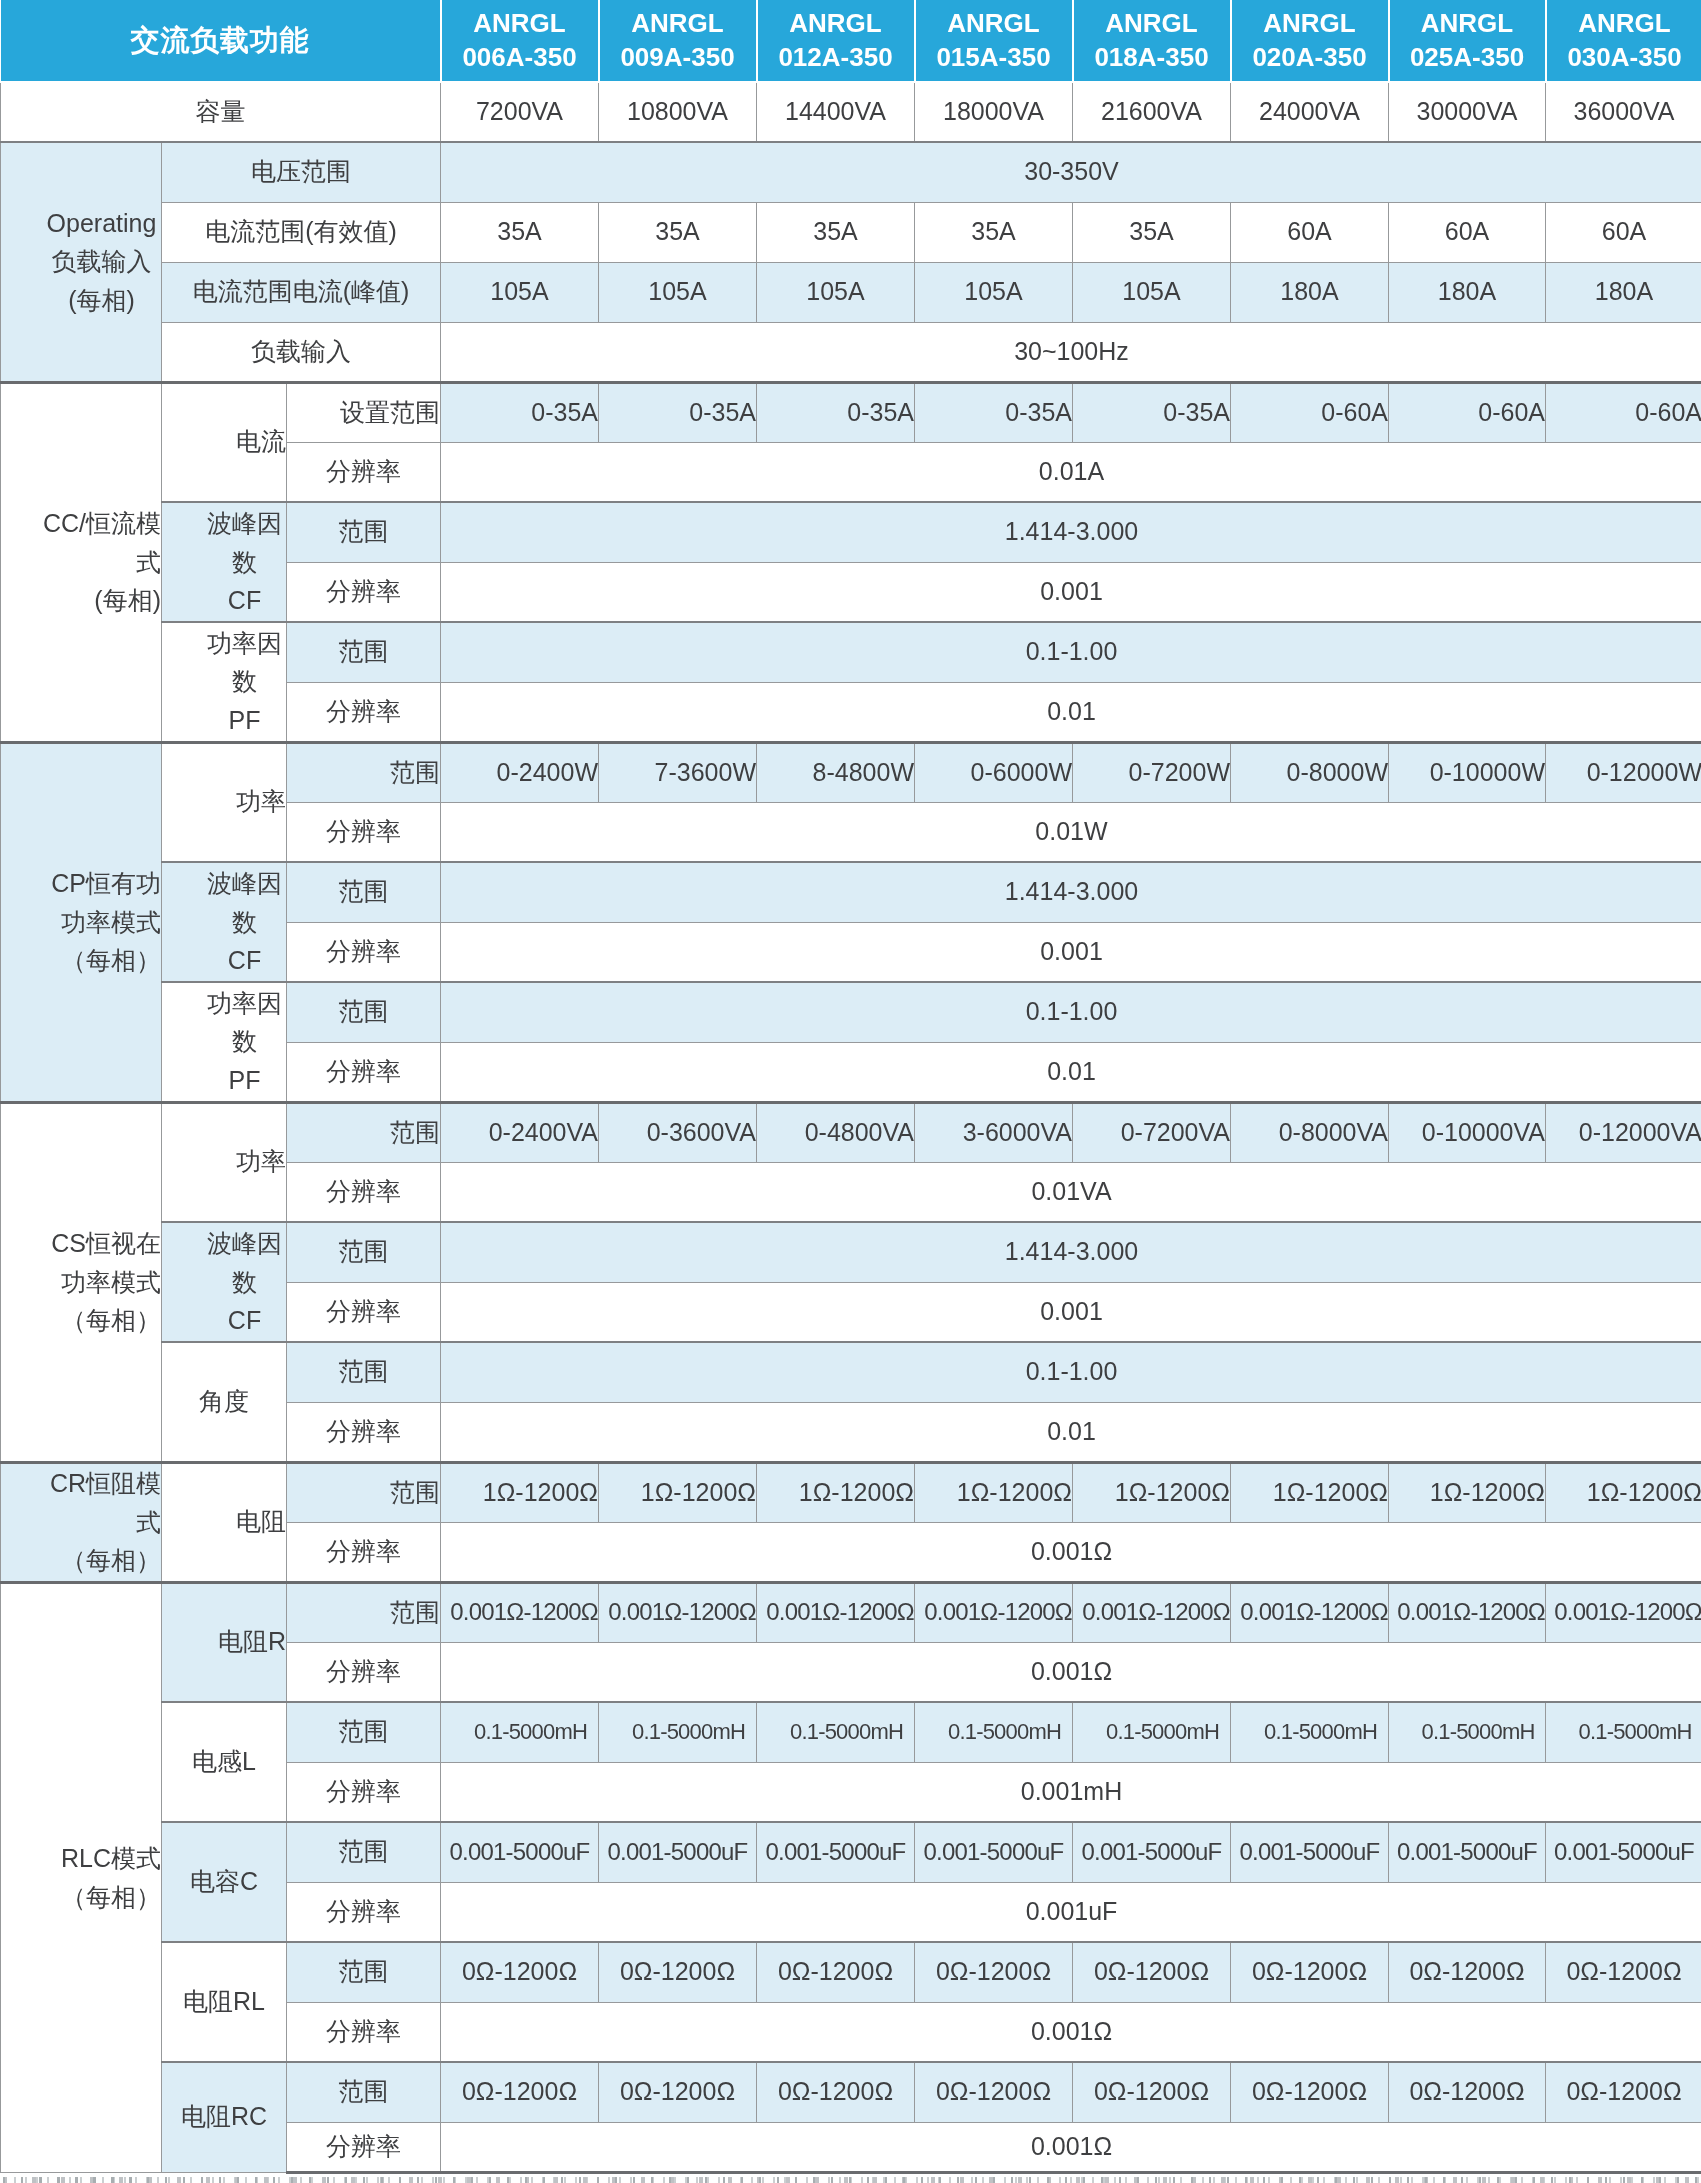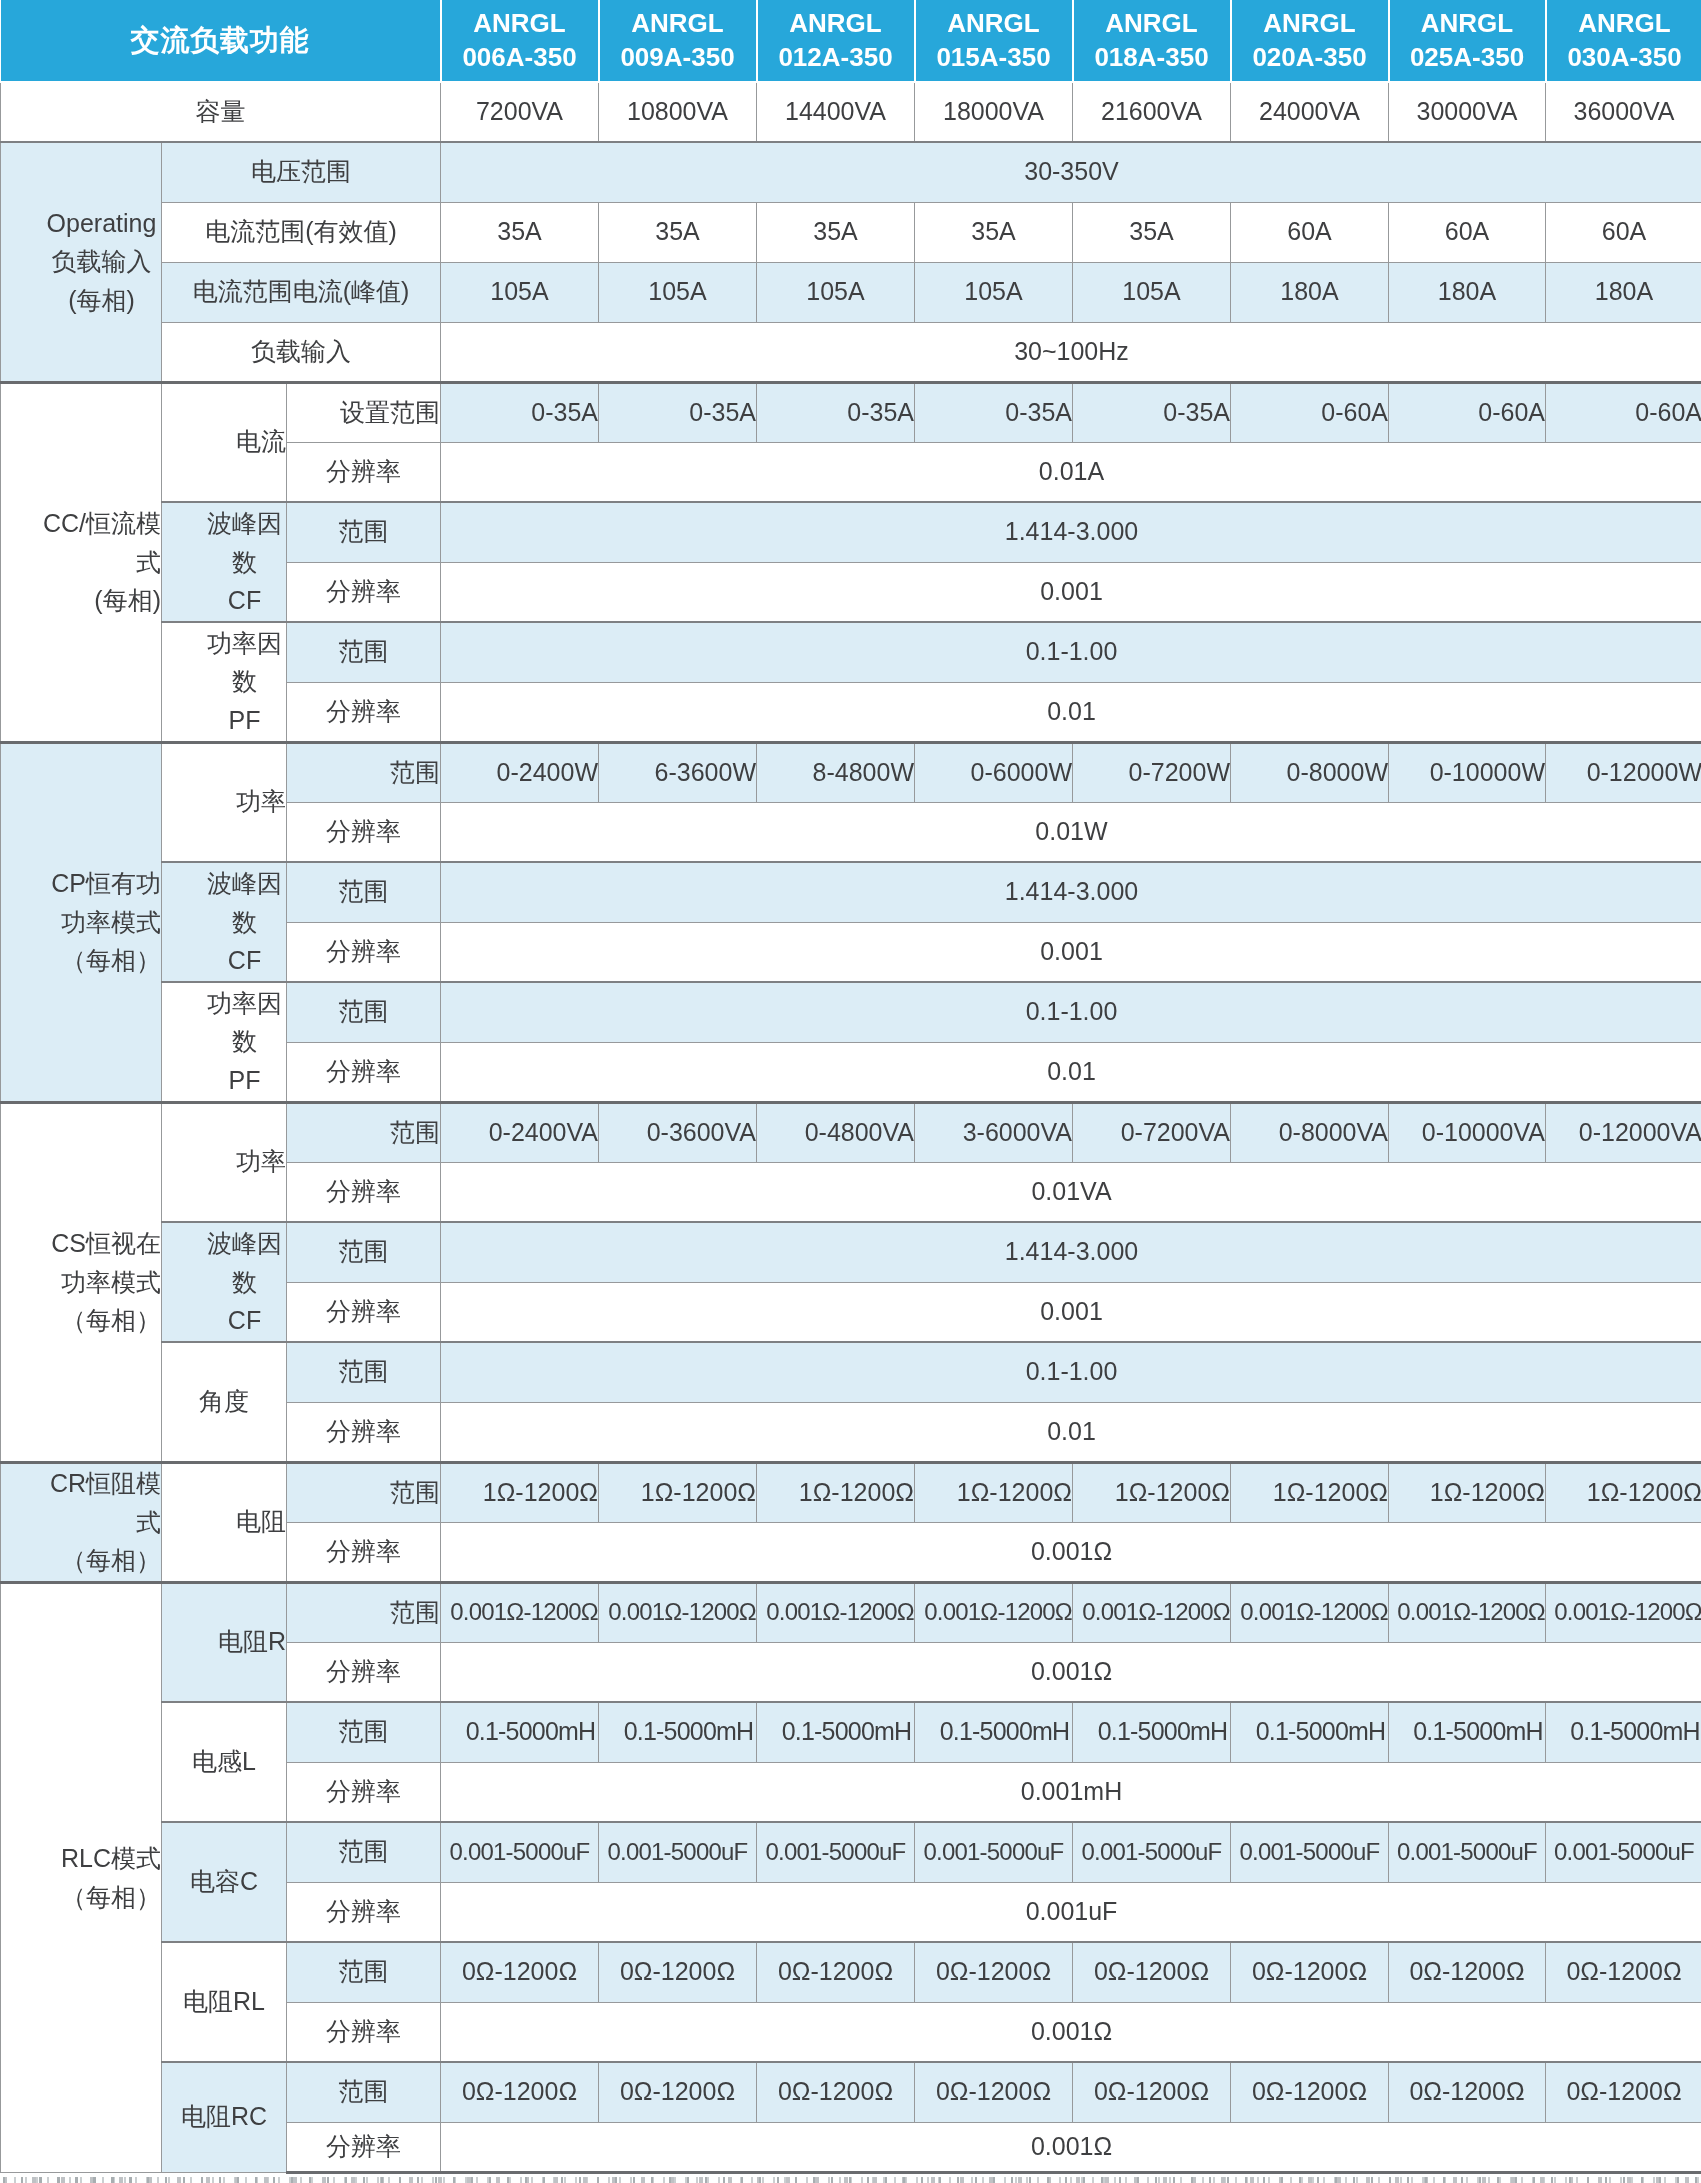--- a/index.html
+++ b/index.html
@@ -22,21 +22,21 @@
   thead th:first-child{border-left:0;margin-top:22px;}
   thead th:last-child{border-right:0;}
   th.title{font-size:29px;letter-spacing:0.8px;}
   .model-line{display:block;line-height:1.3;font-size:26px;}
   .blue{background:#dcedf6;}
   .white{background:#ffffff;}
   .ml{line-height:1.55;margin-left:41px;}
   tr.sec>td{border-top:3.4px solid #696b6e;text-align:right;}
   tr.grp>td{border-top:2.5px solid #7e8083;}
   tr.last>td{border-bottom:3.4px solid #696b6e;}
-  td.tight{font-size:25px;letter-spacing:-0.8px;padding-left:22px;}
+  td.tight{font-size:22px;letter-spacing:-0.8px;padding-left:22px;}
   td.xtight{font-size:24px;letter-spacing:-0.8px;}
   .footnote{
     height:7.6px;margin:3.4px 3.4px 0 3.4px;opacity:.85;
     background-image:
       repeating-linear-gradient(90deg,#9aa0a4 0 2.5px,transparent 2.5px 18px),
       repeating-linear-gradient(90deg,#b4b8bc 0 4.2px,transparent 4.2px 29px),
       repeating-linear-gradient(90deg,#c3c7ca 0 1.7px,transparent 1.7px 11px);
   }
 </style>
 </head>
@@ -191,21 +191,21 @@
 
     <tr class="sec">
       <td rowspan="6" class="blue">
         <div class="ml">CP恒有功</div>
         <div class="ml">功率模式</div>
         <div class="ml">（每相）</div>
       </td>
       <td rowspan="2" class="white">功率</td>
       <td class="blue">范围</td>
       <td class="blue">0-2400W</td>
-      <td class="blue">6-3600W</td>
+      <td class="blue">7-3600W</td>
       <td class="blue">8-4800W</td>
       <td class="blue">0-6000W</td>
       <td class="blue">0-7200W</td>
       <td class="blue">0-8000W</td>
       <td class="blue">0-10000W</td>
       <td class="blue">0-12000W</td>
     </tr>
     <tr>
       <td class="white">分辨率</td>
       <td colspan="8" class="white">0.01W</td>

